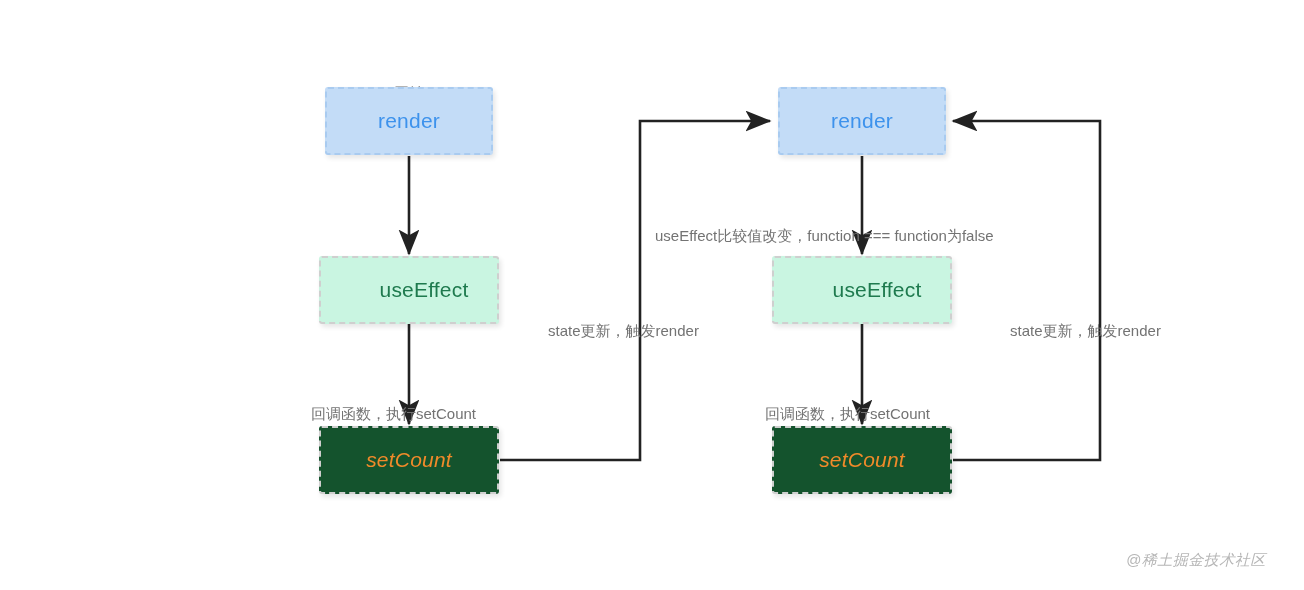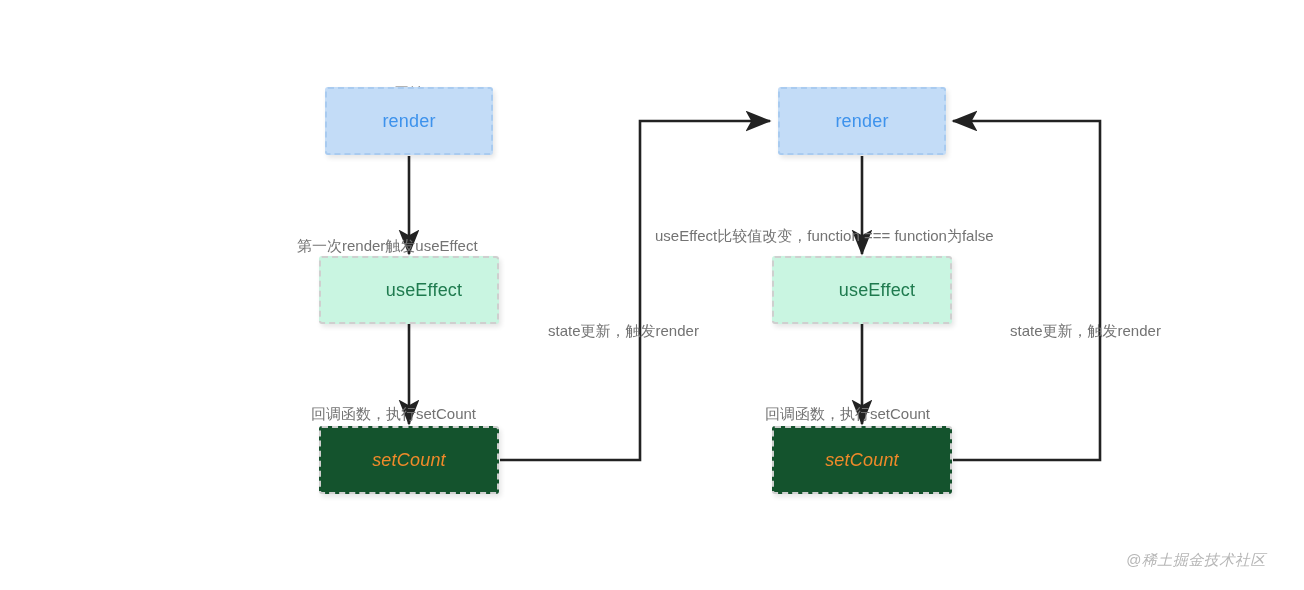--- a/index.html
+++ b/index.html
@@ -23,21 +23,21 @@
     height: 590px;
     pointer-events: none;
   }
   .node {
     position: absolute;
     box-sizing: border-box;
     display: flex;
     align-items: center;
     justify-content: center;
     border-radius: 3px;
-    font-size: 18px;
+    font-size: 21px;
     letter-spacing: 0.2px;
     box-shadow: 2px 3px 5px rgba(0,0,0,0.10);
   }
   .node.render {
     background: #c3dcf7;
     border: 2px dashed #a9cbf0;
     color: #3d92ec;
   }
   .node.effect {
     background: #c9f5e1;
@@ -103,21 +103,20 @@
   <div class="node effect" style="left:319px; top:256px; width:180px; height:68px;">useEffect</div>
 
   <div class="node setcount" style="left:319px; top:426px; width:180px; height:68px;">setCount</div>
 
   <div class="node render" style="left:778px; top:87px; width:168px; height:68px;">render</div>
 
   <div class="node effect" style="left:772px; top:256px; width:180px; height:68px;">useEffect</div>
 
   <div class="node setcount" style="left:772px; top:426px; width:180px; height:68px;">setCount</div>
 
-  <div class="label" style="left:297px; top:198px;">第一次render触发useEffect</div>
 
   <div class="label" style="left:311px; top:366px;">回调函数，执行setCount</div>
 
   <div class="label" style="left:548px; top:283px;">state更新，触发render</div>
 
   <div class="label center" style="left:655px; top:188px;">useEffect比较值改变，function === function为false</div>
 
 
   <div class="label" style="left:765px; top:366px;">回调函数，执行setCount</div>
 

